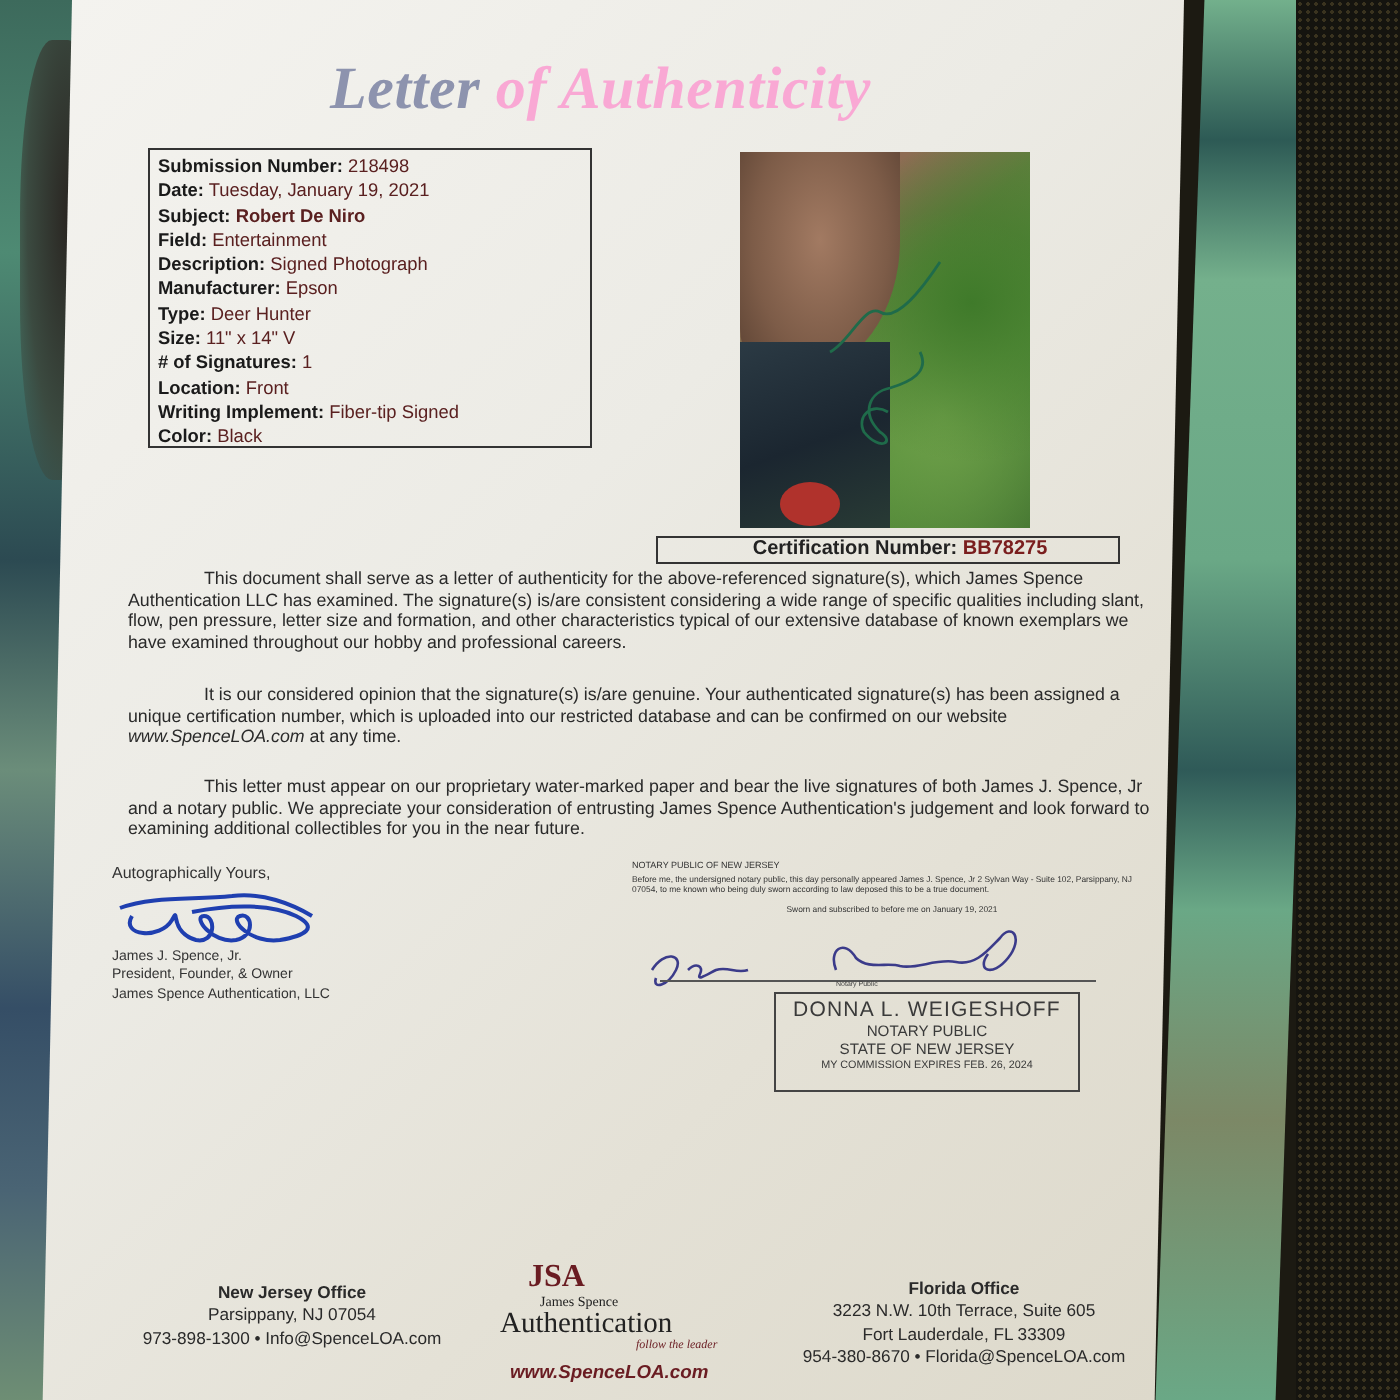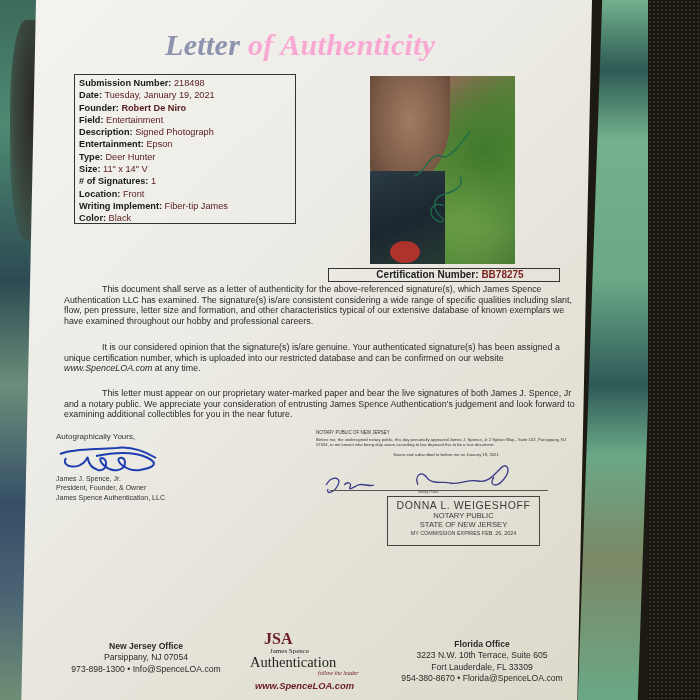--- a/index.html
+++ b/index.html
@@ -148,29 +148,29 @@
 <div class="content">
 
   <div class="title">
     <span>Letter</span>
     <span class="of">of Authenticity</span>
   </div>
 
   <div class="info-box">
     <div class="info-row"><b>Submission Number:</b> <span class="v">218498</span></div>
     <div class="info-row"><b>Date:</b> <span class="v">Tuesday, January 19, 2021</span></div>
-    <div class="info-row"><b>Founder:</b> <span class="v strong">Robert De Niro</span></div>
+    <div class="info-row"><b>Subject:</b> <span class="v strong">Robert De Niro</span></div>
     <div class="info-row"><b>Field:</b> <span class="v">Entertainment</span></div>
     <div class="info-row"><b>Description:</b> <span class="v">Signed Photograph</span></div>
-    <div class="info-row"><b>Entertainment:</b> <span class="v">Epson</span></div>
+    <div class="info-row"><b>Manufacturer:</b> <span class="v">Epson</span></div>
     <div class="info-row"><b>Type:</b> <span class="v">Deer Hunter</span></div>
     <div class="info-row"><b>Size:</b> <span class="v">11" x 14" V</span></div>
     <div class="info-row"><b># of Signatures:</b> <span class="v">1</span></div>
     <div class="info-row"><b>Location:</b> <span class="v">Front</span></div>
-    <div class="info-row"><b>Writing Implement:</b> <span class="v">Fiber-tip James</span></div>
+    <div class="info-row"><b>Writing Implement:</b> <span class="v">Fiber-tip Signed</span></div>
     <div class="info-row"><b>Color:</b> <span class="v">Black</span></div>
   </div>
 
   <div class="photo">
     <div class="face"></div>
     <div class="jacket"></div>
     <div class="patch"></div>
     <svg width="145" height="188">
       <path d="M100 55 C 90 70, 78 85, 70 80 C 62 76, 55 95, 45 100 M 90 100 C 95 110, 85 115, 75 118 C 65 120, 60 130, 70 140 C 78 145, 70 150, 62 140 C 58 132, 66 125, 74 130" fill="none" stroke="#1f6b4a" stroke-width="1.4"></path>
     </svg>

